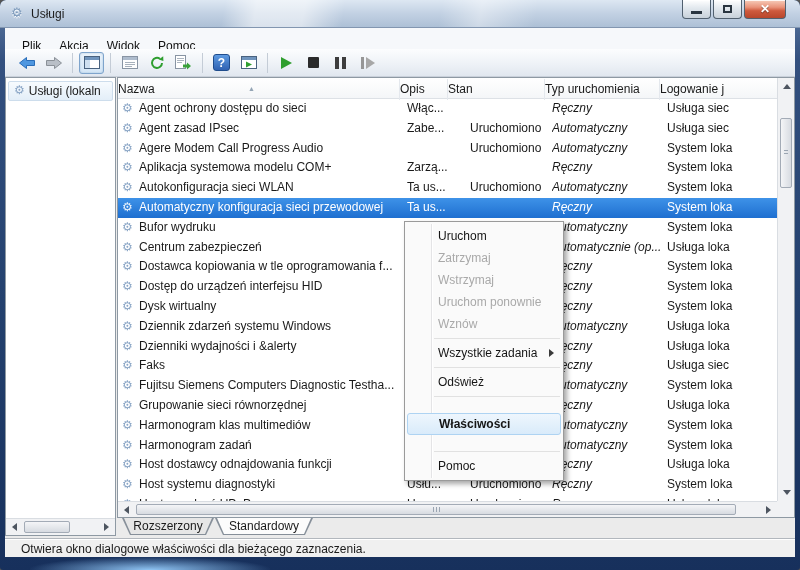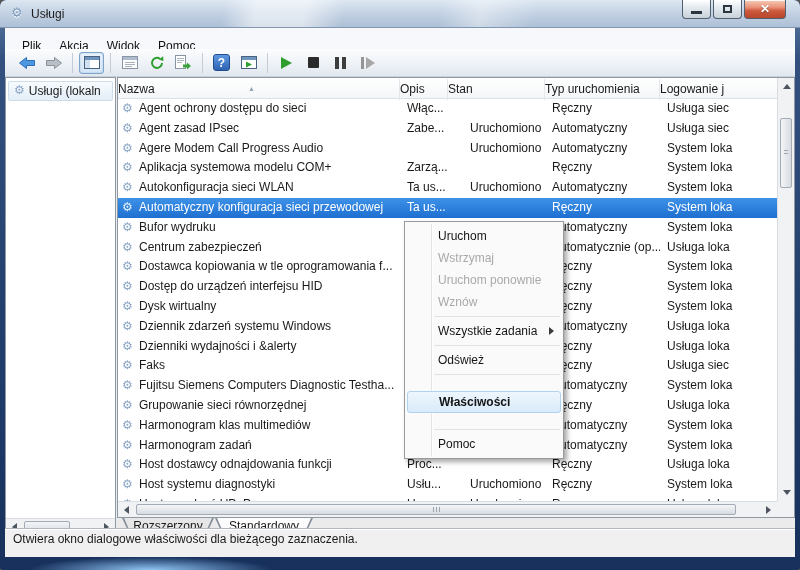--- a/index.html
+++ b/index.html
@@ -73,21 +73,21 @@
   .h-typ{left:427px;width:115px;}.h-log{left:542px;width:117px;border-right:none;}
   .sortmark::before{content:"▲";font-size:7px;color:#94a5b5;}
   .sortmark{position:absolute;left:130px;top:-2px;}
 
   .rows{position:absolute;top:21px;left:0;width:659px;height:402px;overflow:hidden;}
   .lrow{position:relative;height:19.8px;}
   .cell{position:absolute;top:0;height:19.8px;line-height:19.8px;white-space:nowrap;overflow:hidden;}
   .c-name{left:21px;width:259px;}
   .c-opis{left:289px;width:41px;}
   .c-stan{left:352px;width:90px;}
-  .c-typ{left:434px;width:108px;}
+  .c-typ{left:434px;width:108px;font-style:italic;}
   .c-log{left:549px;width:110px;}
   .gear{position:absolute;left:4px;top:0;line-height:19.8px;font-size:12px;color:#8ba6c6;}
   .lrow.sel{background:linear-gradient(180deg,#3e92e8,#1e6fd0);color:#fff;}
   .lrow.sel .gear{color:#e8f1fb;}
 
   
   .vscroll{position:absolute;right:0;top:0;width:17px;height:423px;background:#f1f2f4;border-left:1px solid #d9dde2;}
   .vthumb{position:absolute;left:2px;right:2px;top:40px;height:70px;background:linear-gradient(90deg,#f4f5f7,#d7dbe1);
     border:1px solid #a3abb6;border-radius:2px;}
   .vthumb::after{content:"";position:absolute;left:3px;right:3px;top:31px;height:6px;
@@ -109,22 +109,22 @@
 
   
   .tabstrip{position:absolute;left:112px;right:0;top:441px;height:18px;background:#ebebeb;}
   .tab{position:absolute;top:0;height:17px;clip-path:polygon(0 0,100% 0,calc(100% - 8px) 100%,8px 100%);background:#868f99;}
   .tabin{position:absolute;inset:0 1px 1px 1px;clip-path:polygon(1px 0,calc(100% - 1px) 0,calc(100% - 8px) 100%,8px 100%);
     text-align:center;line-height:16px;}
   .tab-roz{left:5px;width:92px;} .tab-roz .tabin{background:#e6e6e6;}
   .tab-std{left:98px;width:98px;} .tab-std .tabin{background:#fcfcfc;}
 
   
-  .statusbar{position:absolute;left:0;right:0;bottom:0;height:29px;background:#f0f0f0;
-    border-top:1px solid #b2b7bd;box-shadow:inset 0 1px 0 #fff;line-height:20px;padding-left:8px;
+  .statusbar{position:absolute;left:0;right:0;bottom:0;height:19px;background:#f0f0f0;
+    border-top:1px solid #b2b7bd;box-shadow:inset 0 1px 0 #fff;line-height:20px;padding-left:16px;
     overflow:hidden;white-space:nowrap;}
 
   
   .ctxmenu{position:absolute;left:404px;top:221px;width:160px;background:#fafafa;border:1px solid #9a9a9a;
     box-shadow:3px 3px 5px rgba(0,0,0,.35);padding:3px 0;z-index:50;}
   .ctxmenu::before{content:"";position:absolute;left:26px;top:2px;bottom:2px;width:1px;background:#e4e4e6;box-shadow:1px 0 0 #fff;}
   .mitem{position:relative;height:22px;line-height:22px;padding-left:33px;color:#151515;white-space:nowrap;}
   .mitem.dis{color:#a9a9a9;}
   .mitem.bold{font-weight:bold;}
   .mitem.hl{margin:16px 2px;padding-left:31px;border:1px solid #aed3f2;border-radius:3px;
@@ -466,20 +466,21 @@
       </div>
     </div>
 
     <div class="statusbar">
       <span>Otwiera okno dialogowe właściwości dla bieżącego zaznaczenia.</span>
     </div>
   </div>
 
   <div class="ctxmenu" id="context-menu">
       <div class="mitem"><span>Uruchom</span></div>
+      <div class="mitem dis"><span>Zatrzymaj</span></div>
       <div class="mitem dis"><span>Wstrzymaj</span></div>
       <div class="mitem dis"><span>Uruchom ponownie</span></div>
       <div class="mitem dis"><span>Wznów</span></div>
       <div class="msep"></div>
       <div class="mitem"><span>Wszystkie zadania</span><span class="subarrow"></span></div>
       <div class="msep"></div>
       <div class="mitem"><span>Odśwież</span></div>
       <div class="msep"></div>
       <div class="mitem bold hl"><span>Właściwości</span></div>
       <div class="msep"></div>

